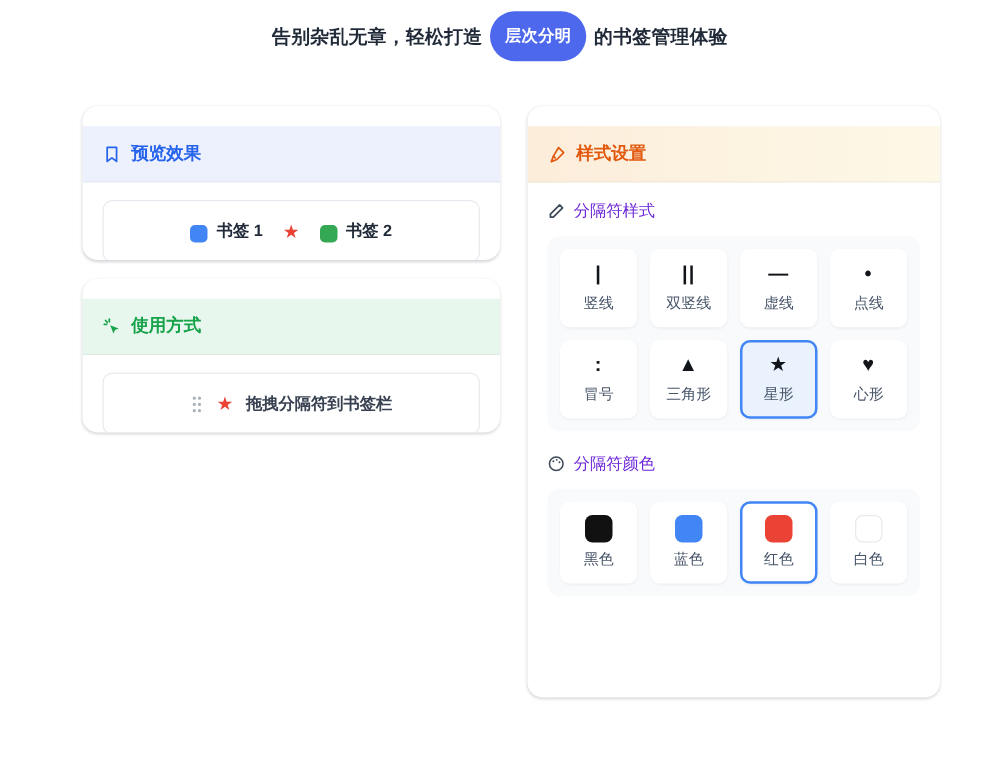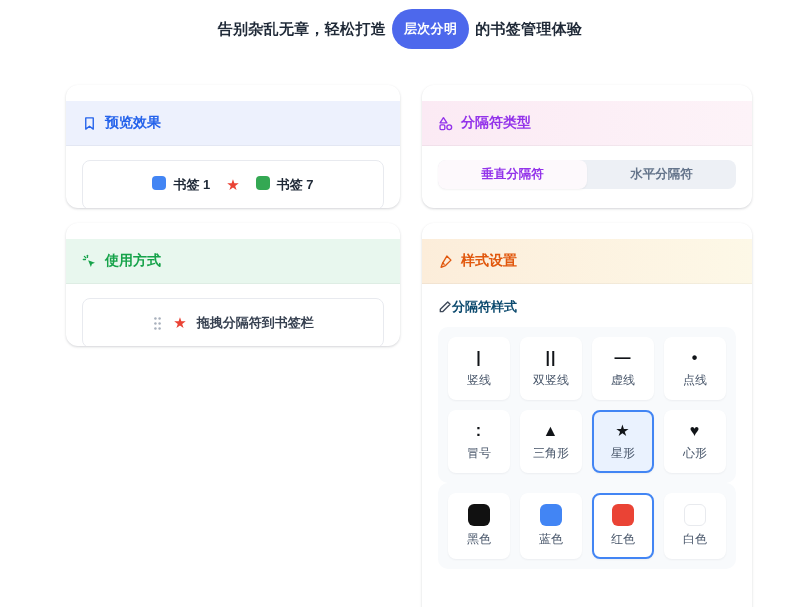--- a/index.html
+++ b/index.html
@@ -29,42 +29,42 @@
   .h-usage   { background:#e8f7ee; color:#16a34a; }
   .h-type    { background:linear-gradient(90deg,#fbeaf4 0%,#fdf3f8 100%); color:#9333ea; }
   .h-style   { background:linear-gradient(90deg,#fcedda 0%,#fdf8e7 100%); color:#e1580e; }
 
   .sm-card { height:123px; }
 
   
   .demo-body { padding:14px 16px; }
   .demo-box { height:50px; border:1px solid #e8eaef; border-radius:8px;
     display:flex; align-items:center; justify-content:center; }
-  .bm-chip { display:flex; align-items:flex-start; gap:7px; font-size:13px;
+  .bm-chip { display:flex; align-items:flex-end; gap:7px; font-size:13px;
     font-weight:600; color:#1f2937; }
   .bm-square { width:14px; height:14px; border-radius:4px; display:inline-block; }
   .sep-star { color:#ea4335; font-size:15px; margin:0 16px; }
   .usage-row { display:flex; align-items:center; gap:10px; font-size:13px;
     font-weight:600; color:#374151; }
   .usage-row .sep-star { margin:0; }
 
   
   .seg-body { padding:14px 16px; }
   .seg { height:29px; background:#edf0f5; border-radius:8px; display:flex; }
   .seg-tab { flex:1; display:flex; align-items:center; justify-content:center;
     font-size:12.5px; font-weight:600; color:#64748b; cursor:pointer;
     border-radius:8px; }
   .seg-tab.active { background:#fdf9fc; color:#9333ea; font-weight:700;
     box-shadow:0 1px 2px rgba(0,0,0,.05); }
 
   
   .style-card { height:473px; }
   .style-body { padding:14px 16px 16px; }
-  .sec-label { display:flex; align-items:center; font-size:13px;
-    font-weight:700; color:#0c4a6e; margin-bottom:11px; }
+  .sec-label { display:flex; align-items:center; gap:7px; font-size:13px;
+    font-weight:400; color:#6d28d9; margin-bottom:11px; }
   .panel { background:#f8fafc; border-radius:10px; padding:10px;
     display:grid; grid-template-columns:repeat(4,1fr); gap:10px; }
   .panel + .sec-label { margin-top:17px; }
 
   .tile { background:#fff; border-radius:8px; border:1px solid transparent;
     display:flex; flex-direction:column; align-items:center; justify-content:center;
     gap:5px; cursor:pointer; box-shadow:0 1px 2px rgba(16,24,40,.05); }
   .style-tile { height:63px; }
   .color-tile { height:66px;text-align:center; }
   .tile.selected { border:2px solid #4285f4; }
@@ -95,21 +95,21 @@
       </div>
       <div class="demo-body">
         <div class="demo-box">
           <span class="bm-chip">
             <span class="bm-square" style="background:#4285f4"></span>
             <span>书签 1</span>
           </span>
           <span class="sep-star">★</span>
           <span class="bm-chip">
             <span class="bm-square" style="background:#34a853"></span>
-            <span>书签 7</span>
+            <span>书签 2</span>
           </span>
         </div>
       </div>
     </div>
 
     <div class="card sm-card">
       <div class="card-header h-usage">
         <svg width="15" height="15" viewBox="0 0 22 22" fill="none" stroke="#16a34a" stroke-width="2" stroke-linecap="round" stroke-linejoin="round">
           <path d="M8 2v3"></path>
             <path d="M2 8h3"></path>
@@ -132,36 +132,20 @@
             <span class="sep-star">★</span>
             <span>拖拽分隔符到书签栏</span>
           </span>
         </div>
       </div>
     </div>
   </div>
 
   <div class="col-right">
 
-    <div class="card sm-card">
-      <div class="card-header h-type">
-        <svg width="15" height="15" viewBox="0 0 22 22" fill="none" stroke="#9333ea" stroke-width="2" stroke-linejoin="round">
-          <path d="M8 2.5L13 10H3z"></path>
-          <rect x="3" y="13" width="7" height="7" rx="1.5"></rect>
-          <circle cx="16.5" cy="16.5" r="3.5"></circle>
-        </svg>
-        <span>分隔符类型</span>
-      </div>
-      <div class="seg-body">
-        <div class="seg">
-          <div class="seg-tab active">垂直分隔符</div>
-          <div class="seg-tab">水平分隔符</div>
-        </div>
-      </div>
-    </div>
 
     <div class="card style-card">
       <div class="card-header h-style">
         <svg width="15" height="15" viewBox="0 0 22 22" fill="none" stroke="#e1580e" stroke-width="2" stroke-linecap="round" stroke-linejoin="round">
           <path d="M13 3l6 6-8 8-6.5 2.5L7 13z"></path>
           <path d="M7 13l2 2"></path>
         </svg>
         <span>样式设置</span>
       </div>
 
@@ -202,20 +186,29 @@
           <div class="tile style-tile selected">
             <span class="glyph">★</span>
             <span class="tile-label">星形</span>
           </div>
           <div class="tile style-tile">
             <span class="glyph">♥</span>
             <span class="tile-label">心形</span>
           </div>
         </div>
 
+        <div class="sec-label">
+          <svg width="14" height="14" viewBox="0 0 18 18" fill="none" stroke="#3f4a5a" stroke-width="1.6">
+            <circle cx="9" cy="9" r="7"></circle>
+            <circle cx="6" cy="6.5" r="1" fill="#3f4a5a" stroke="none"></circle>
+            <circle cx="9.5" cy="5" r="1" fill="#3f4a5a" stroke="none"></circle>
+            <circle cx="12.3" cy="7.5" r="1" fill="#3f4a5a" stroke="none"></circle>
+          </svg>
+          <span>分隔符颜色</span>
+        </div>
 
         <div class="panel">
           <div class="tile color-tile">
             <span class="swatch" style="background-color: rgb(17, 17, 17);"></span>
             <span class="tile-label">黑色</span>
           </div>
           <div class="tile color-tile">
             <span class="swatch" style="background-color: rgb(66, 133, 244);"></span>
             <span class="tile-label">蓝色</span>
           </div>

